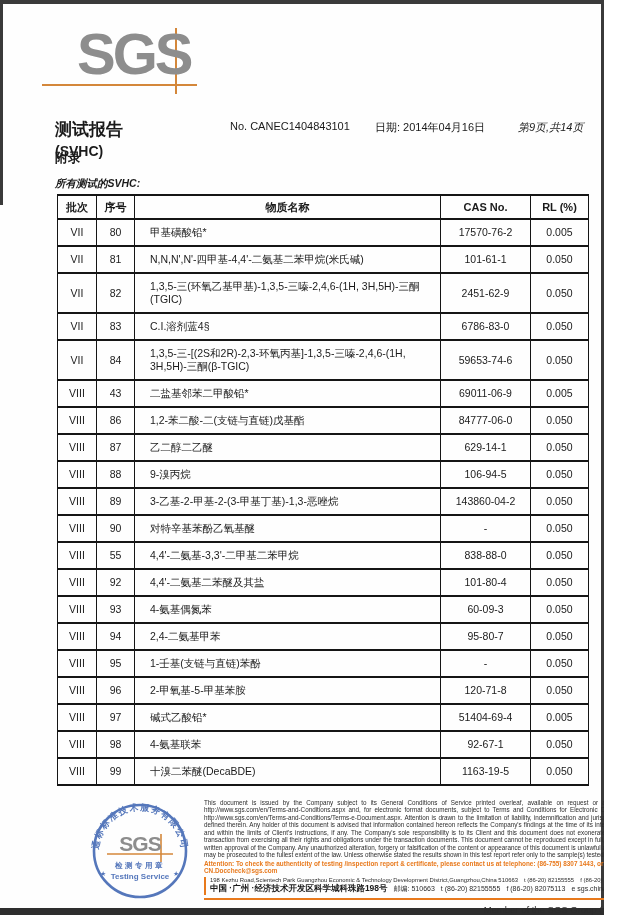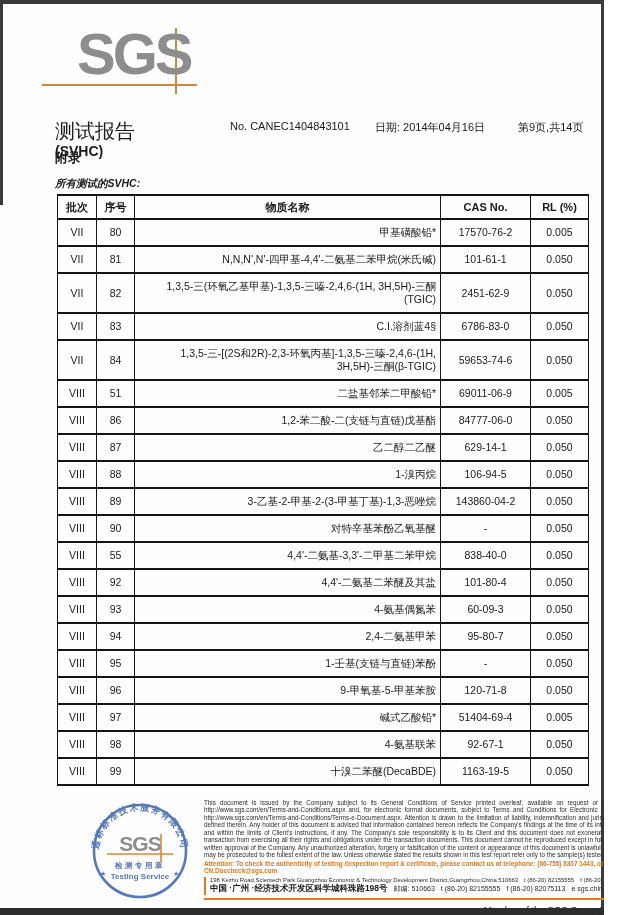--- a/index.html
+++ b/index.html
@@ -13,39 +13,39 @@
   .edge-right  { position:absolute; right:0; top:0; width:3px; height:915px; background:#3a3a3a; }
   .edge-left   { position:absolute; left:0; top:0; width:3px; height:205px; background:#3a3a3a; }
 
   
   .logo { position:absolute; left:55px; top:26px; width:150px; height:72px; }
   .logo-text { position:absolute; left:22px; top:-6px; font-size:58px; font-weight:bold; color:#8d8d8d; letter-spacing:-3px; font-family:"Liberation Sans",sans-serif; }
   .logo-hline { position:absolute; left:-13px; top:58px; width:155px; height:2px; background:#d4873a; }
   .logo-vline { position:absolute; left:120px; top:2px; width:2px; height:66px; background:#d4873a; }
 
   
-  .doc-title { position:absolute; left:55px; top:118px; font-size:20px; font-weight:normal; }
+  .doc-title { position:absolute; left:55px; top:118px; font-size:17px; font-weight:bold; }
   .doc-subtitle { position:absolute; left:55px; top:143px; font-size:14px; font-weight:bold; }
   .report-no { position:absolute; left:230px; top:120px; font-size:11px; }
   .report-date { position:absolute; left:375px; top:120px; font-size:11px; }
-  .page-info { position:absolute; left:518px; top:120px; font-size:11px; }
+  .page-info { position:absolute; left:518px; top:120px; font-size:11px;font-style:italic; }
   .appendix { position:absolute; left:55px; top:149px; font-size:13px; font-weight:bold; }
   .section-label { position:absolute; left:55px; top:177px; font-size:10.5px; font-weight:bold;font-style:italic; }
 
   
   .tablewrap { position:absolute; left:57px; top:194px; width:531px; }
   table.svhc { border-collapse:collapse; width:531px; table-layout:fixed; }
   table.svhc th, table.svhc td {
     border-left:1px solid #151515; border-right:1px solid #151515;
     border-top:2px solid #151515; border-bottom:2px solid #151515;
     font-size:10.5px; line-height:13px; vertical-align:middle;
   }
   table.svhc th { font-weight:bold; font-size:11px; height:24px; padding:2px; }
   table.svhc td { padding:6px 2px; text-align:center; }
-  table.svhc td.c2 { text-align:right; padding-left:15px; padding-right:4px; }
+  table.svhc td.c2 { text-align:left; padding-left:15px; padding-right:4px; }
   .colw0{width:39px;} .colw1{width:38px;} .colw2{width:306px;} .colw3{width:90px;} .colw4{width:58px;}
 
   
   .legalblock { position:absolute; left:204px; top:799px; width:437px; }
   .legal-text { font-size:6.3px; line-height:7.45px; text-align:justify; color:#2c2c2c; }
   .attention-text { font-size:6.4px; line-height:7.6px; font-weight:bold; color:#e8791c; margin-top:1px; }
   .addr-block { margin-top:2px; border-left:2px solid #e8791c; padding-left:4px; }
   .addr-row { display:flex; align-items:baseline; gap:6px; white-space:nowrap;text-align:center; }
   .addr-en  { font-size:5.9px; color:#2c2c2c; }
   .addr-cn-main { font-size:8.5px; font-weight:bold; color:#1a1a1a; }
@@ -130,21 +130,21 @@
           </tr>
           <tr>
             <td class="c0">VII</td>
             <td class="c1">84</td>
             <td class="c2">1,3,5-三-[(2S和2R)-2,3-环氧丙基]-1,3,5-三嗪-2,4,6-(1H, 3H,5H)-三酮(β-TGIC)</td>
             <td class="c3">59653-74-6</td>
             <td class="c4">0.050</td>
           </tr>
           <tr>
             <td class="c0">VIII</td>
-            <td class="c1">51</td>
+            <td class="c1">43</td>
             <td class="c2">二盐基邻苯二甲酸铅*</td>
             <td class="c3">69011-06-9</td>
             <td class="c4">0.005</td>
           </tr>
           <tr>
             <td class="c0">VIII</td>
             <td class="c1">86</td>
             <td class="c2">1,2-苯二酸-二(支链与直链)戊基酯</td>
             <td class="c3">84777-06-0</td>
             <td class="c4">0.050</td>
@@ -152,21 +152,21 @@
           <tr>
             <td class="c0">VIII</td>
             <td class="c1">87</td>
             <td class="c2">乙二醇二乙醚</td>
             <td class="c3">629-14-1</td>
             <td class="c4">0.050</td>
           </tr>
           <tr>
             <td class="c0">VIII</td>
             <td class="c1">88</td>
-            <td class="c2">1-溴丙烷</td>
+            <td class="c2">9-溴丙烷</td>
             <td class="c3">106-94-5</td>
             <td class="c4">0.050</td>
           </tr>
           <tr>
             <td class="c0">VIII</td>
             <td class="c1">89</td>
             <td class="c2">3-乙基-2-甲基-2-(3-甲基丁基)-1,3-恶唑烷</td>
             <td class="c3">143860-04-2</td>
             <td class="c4">0.050</td>
           </tr>
@@ -174,21 +174,21 @@
             <td class="c0">VIII</td>
             <td class="c1">90</td>
             <td class="c2">对特辛基苯酚乙氧基醚</td>
             <td class="c3">-</td>
             <td class="c4">0.050</td>
           </tr>
           <tr>
             <td class="c0">VIII</td>
             <td class="c1">55</td>
             <td class="c2">4,4'-二氨基-3,3'-二甲基二苯甲烷</td>
-            <td class="c3">838-40-0</td>
+            <td class="c3">838-88-0</td>
             <td class="c4">0.050</td>
           </tr>
           <tr>
             <td class="c0">VIII</td>
             <td class="c1">92</td>
             <td class="c2">4,4'-二氨基二苯醚及其盐</td>
             <td class="c3">101-80-4</td>
             <td class="c4">0.050</td>
           </tr>
           <tr>
@@ -208,21 +208,21 @@
           <tr>
             <td class="c0">VIII</td>
             <td class="c1">95</td>
             <td class="c2">1-壬基(支链与直链)苯酚</td>
             <td class="c3">-</td>
             <td class="c4">0.050</td>
           </tr>
           <tr>
             <td class="c0">VIII</td>
             <td class="c1">96</td>
-            <td class="c2">9-甲氧基-5-甲基苯胺</td>
+            <td class="c2">2-甲氧基-5-甲基苯胺</td>
             <td class="c3">120-71-8</td>
             <td class="c4">0.050</td>
           </tr>
           <tr>
             <td class="c0">VIII</td>
             <td class="c1">97</td>
             <td class="c2">碱式乙酸铅*</td>
             <td class="c3">51404-69-4</td>
             <td class="c4">0.005</td>
           </tr>

